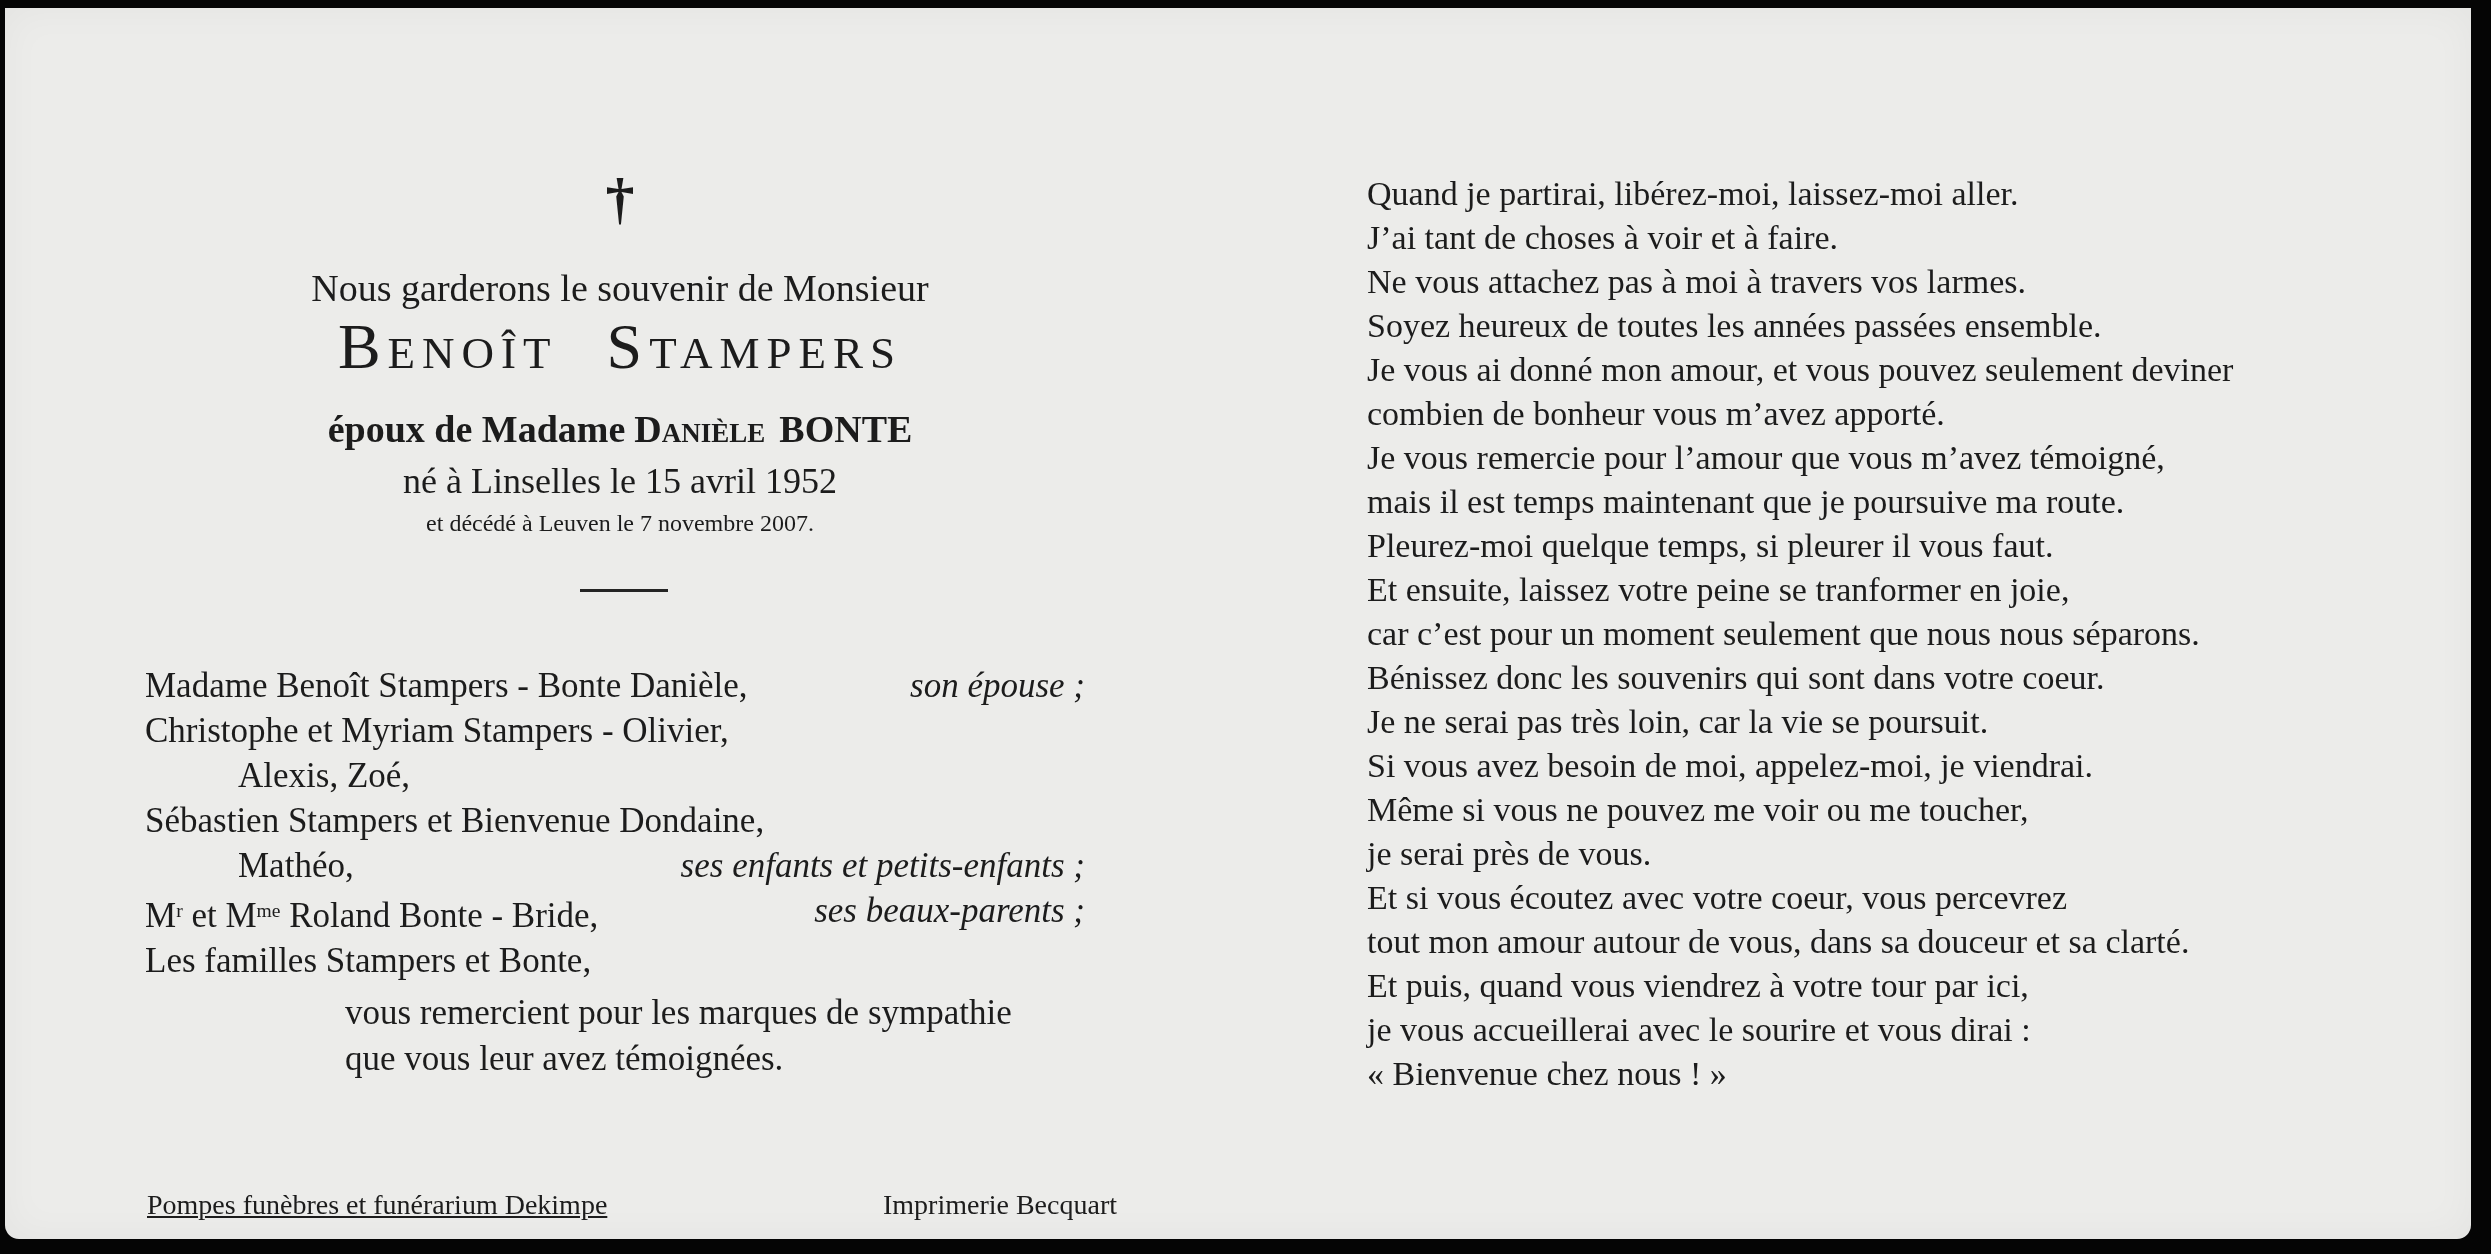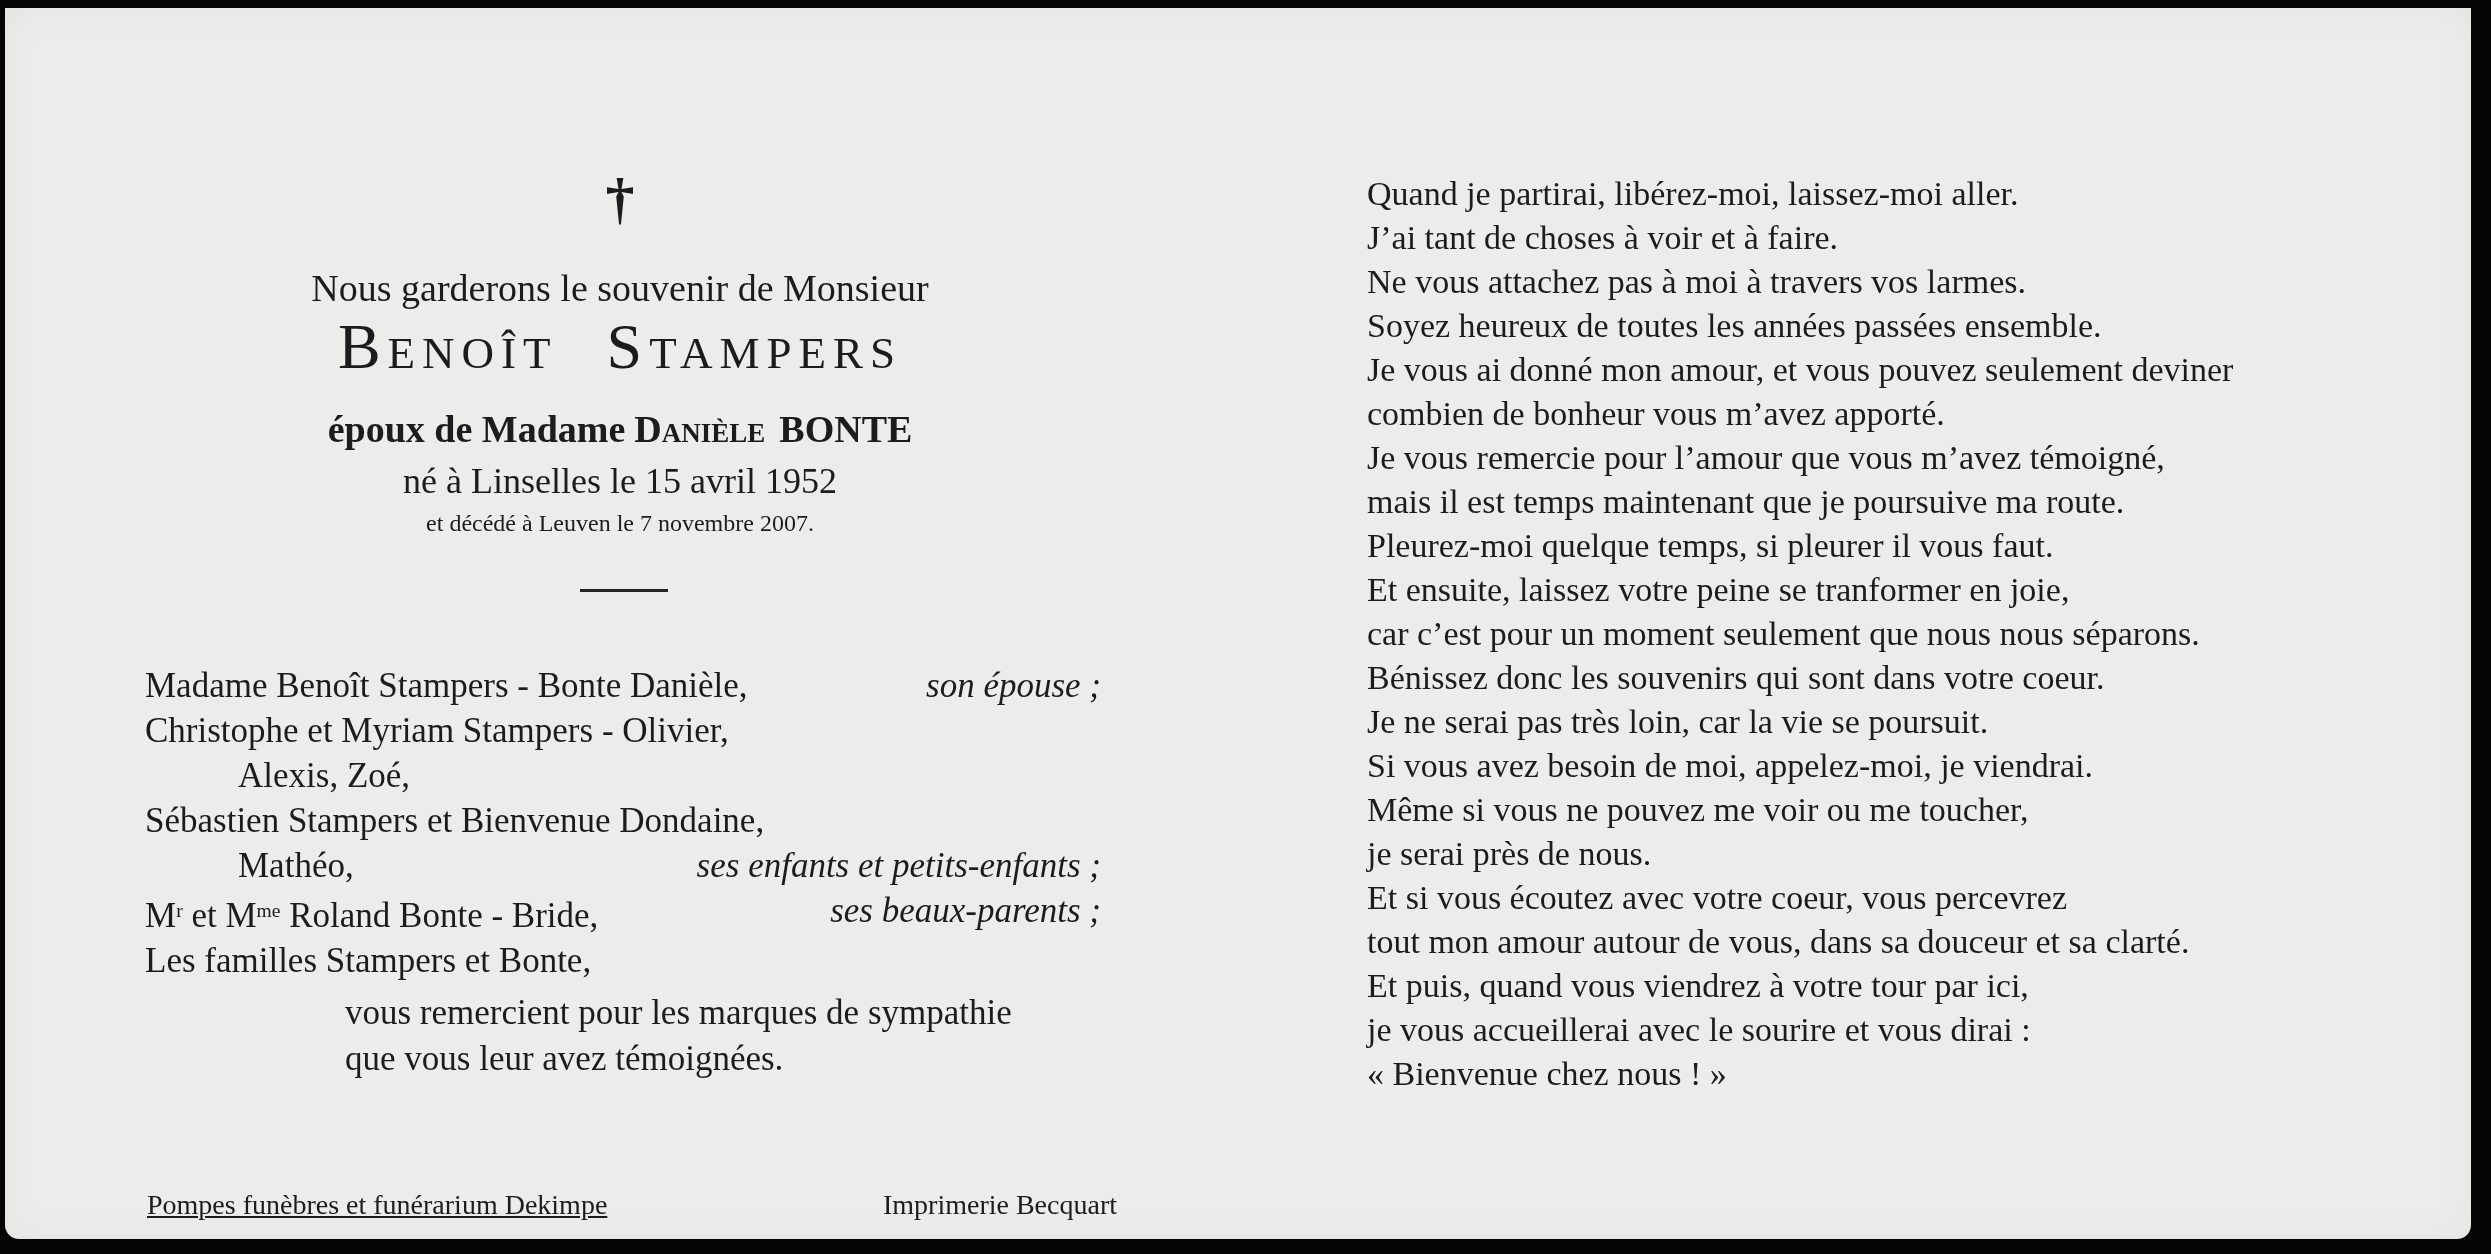--- a/index.html
+++ b/index.html
@@ -17,21 +17,21 @@
   .spouse{top:398px;font-size:38px;line-height:46px;font-weight:bold;}
   .spouse .sc{font-variant:small-caps;margin-left:9px;}
   .spouse .caps{margin-left:14px;}
   .birth{top:452px;font-size:36px;line-height:42px;}
   .death{top:494px;font-size:24px;line-height:42px;}
   .rule{position:absolute;left:575px;top:581px;width:88px;height:3px;background:#242424;}
   
   .family{position:absolute;left:140px;top:655px;width:956px;font-size:35px;}
   .frow{position:relative;line-height:45px;white-space:nowrap;}
   .frow.ind{padding-left:93px;}
-  .flabel{position:absolute;right:0;top:0;font-style:italic;}
+  .flabel{position:absolute;right:16px;top:0;font-style:italic;}
   sup.ord{font-size:0.56em;vertical-align:0.5em;letter-spacing:0;}
   
   .thanks{position:absolute;left:340px;top:982px;font-size:35px;line-height:46px;}
   .credit{position:absolute;top:1180px;font-size:28px;line-height:34px;white-space:nowrap;}
   .credit.left{left:142px;text-decoration:underline;}
   .credit.right{left:878px;}
   
   .poem{position:absolute;left:1362px;top:164px;width:1050px;font-size:34px;line-height:44px;}
   .poem div{white-space:nowrap;}
 </style>
@@ -95,21 +95,21 @@
         <div>combien de bonheur vous m’avez apporté.</div>
         <div>Je vous remercie pour l’amour que vous m’avez témoigné,</div>
         <div>mais il est temps maintenant que je poursuive ma route.</div>
         <div>Pleurez-moi quelque temps, si pleurer il vous faut.</div>
         <div>Et ensuite, laissez votre peine se tranformer en joie,</div>
         <div>car c’est pour un moment seulement que nous nous séparons.</div>
         <div>Bénissez donc les souvenirs qui sont dans votre coeur.</div>
         <div>Je ne serai pas très loin, car la vie se poursuit.</div>
         <div>Si vous avez besoin de moi, appelez-moi, je viendrai.</div>
         <div>Même si vous ne pouvez me voir ou me toucher,</div>
-        <div>je serai près de nous.</div>
+        <div>je serai près de vous.</div>
         <div>Et si vous écoutez avec votre coeur, vous percevrez</div>
         <div>tout mon amour autour de vous, dans sa douceur et sa clarté.</div>
         <div>Et puis, quand vous viendrez à votre tour par ici,</div>
         <div>je vous accueillerai avec le sourire et vous dirai :</div>
         <div>« Bienvenue chez nous ! »</div>
       </div>
 
   </div>
 </div>
 

